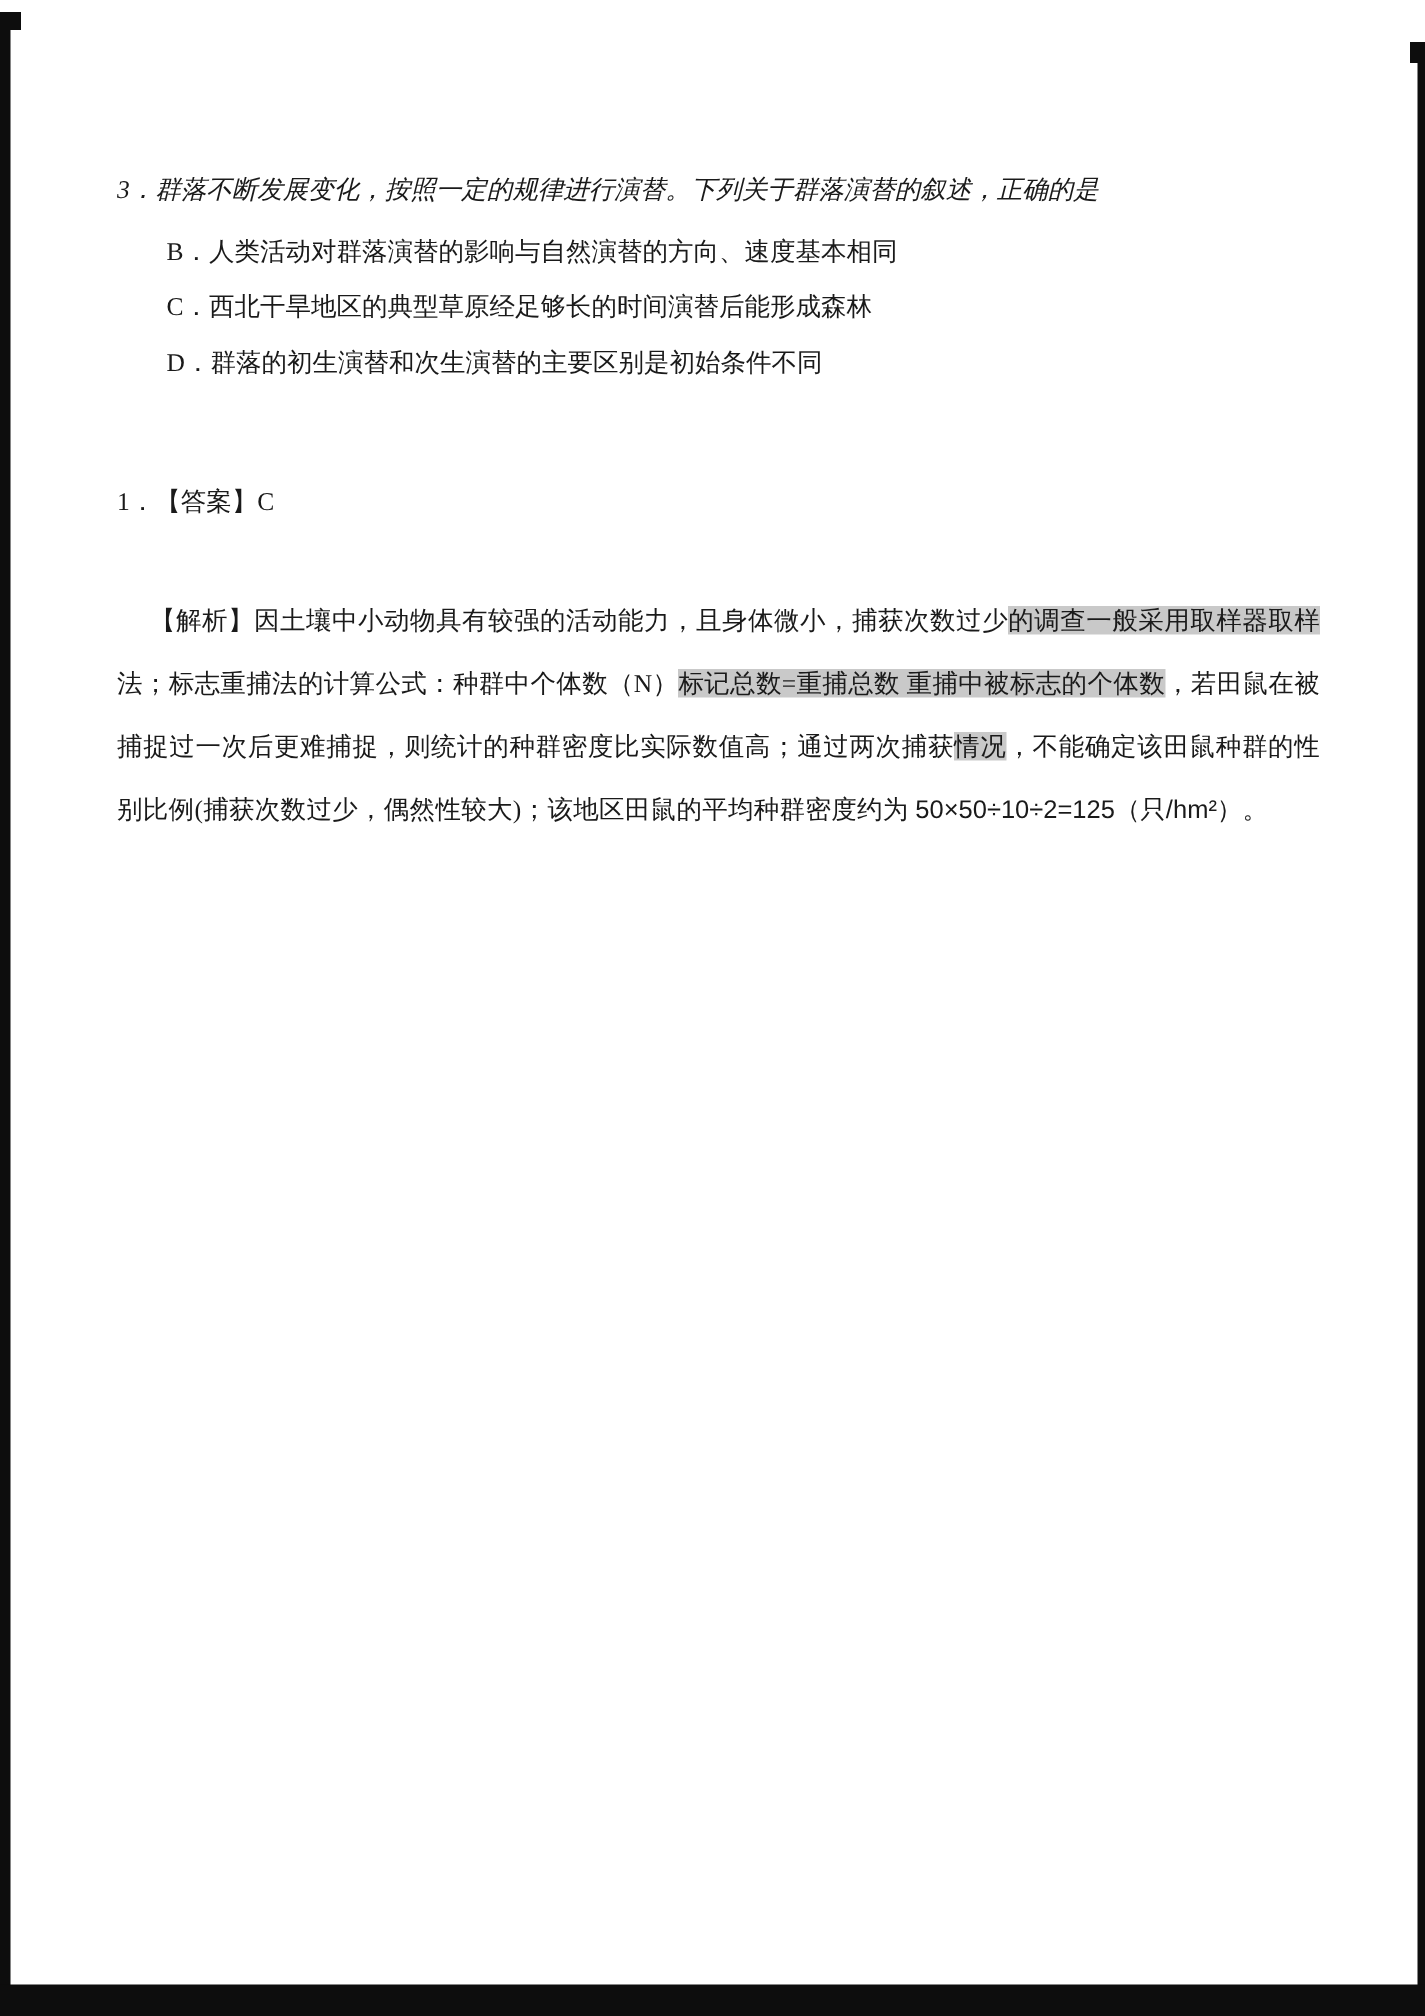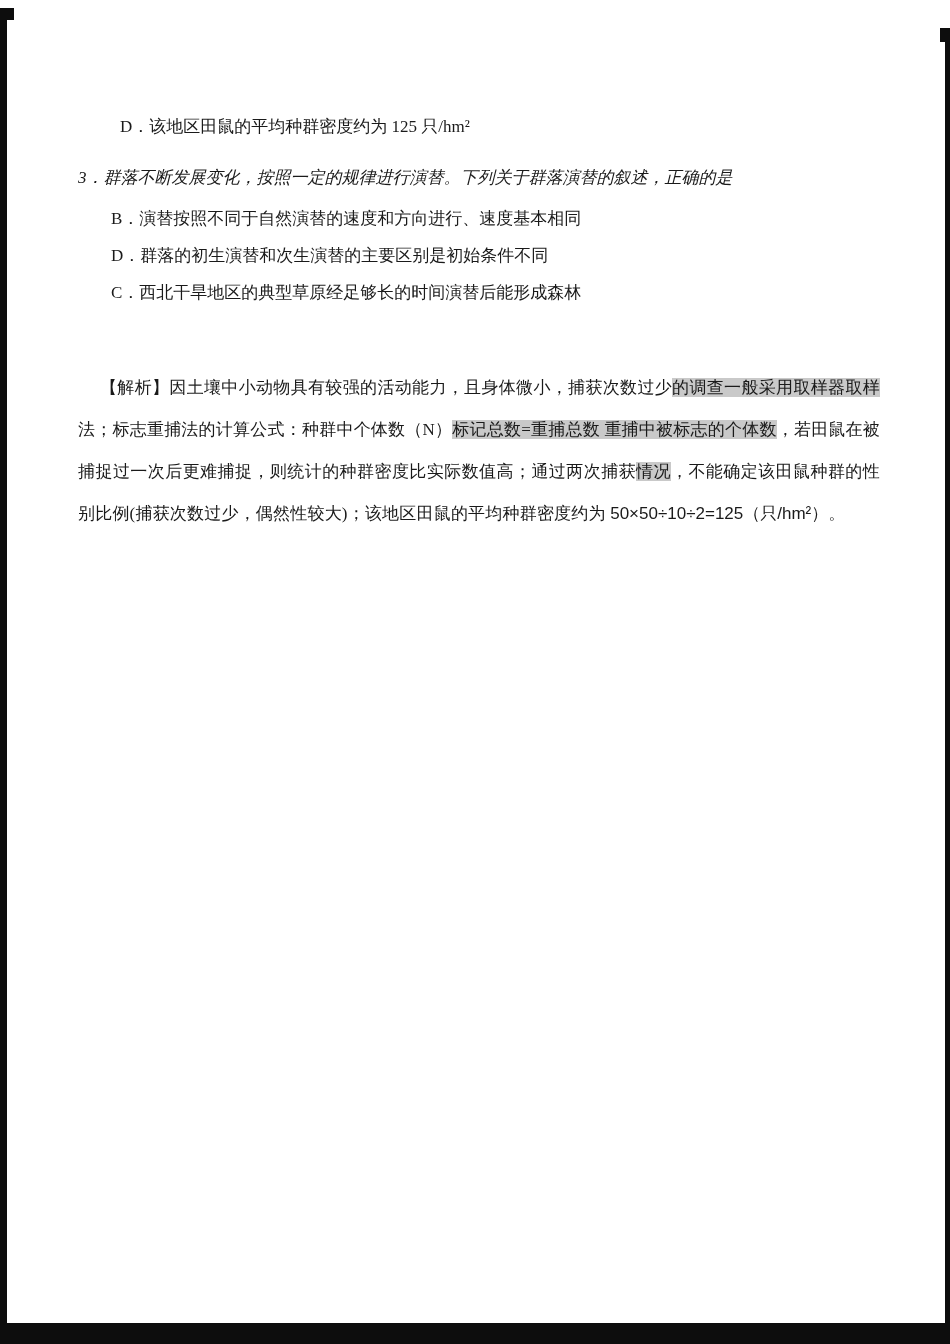--- a/index.html
+++ b/index.html
@@ -58,30 +58,30 @@
 <body>
 
 <div class="edge-left"></div>
 <div class="edge-right"></div>
 <div class="edge-bottom"></div>
 <div class="corner-mark tl"></div>
 <div class="corner-mark tr"></div>
 
 <div class="content">
 
-  <div class="opt-top">D．该地区田鼠的平均种群密度约为 125 只/hm²</div>
 
   <div class="q-stem">3．群落不断发展变化，按照一定的规律进行演替。下列关于群落演替的叙述，正确的是</div>
   <div class="opt-list">
-    <div class="opt-item">B．演替按照不同于自然演替的速度和方向进行、速度基本相同</div>
+    <div class="opt-item">B．人类活动对群落演替的影响与自然演替的方向、速度基本相同</div>
+    <div class="opt-item">C．西北干旱地区的典型草原经足够长的时间演替后能形成森林</div>
     <div class="opt-item">D．群落的初生演替和次生演替的主要区别是初始条件不同</div>
-    <div class="opt-item">C．西北干旱地区的典型草原经足够长的时间演替后能形成森林</div>
   </div>
 
   <div class="answer-block first">
+    <div class="answer-label">1．【答案】C</div>
   </div>
 
   <div class="answer-block">
     <div class="analysis"><span>【解析】因土壤中小动物具有较强的活动能力，且身体微小，捕获次数过少</span><span class="hl">的调查一般采用取样器取样</span><span>法；标志重捕法的计算公式：种群中个体数（N）</span><span class="hl">标记总数=重捕总数 重捕中被标志的个体数</span><span>，若田鼠在被捕捉过一次后更难捕捉，则统计的种群密度比实际数值高；通过两次捕获</span><span class="hl">情况</span><span>，不能确定该田鼠种群的性别比例(捕获次数过少，偶然性较大)；该地区田鼠的平均种群密度约为 </span><span class="math">50×50÷10÷2=125（只/hm²）</span><span>。</span></div>
   </div>
 
   <div class="answer-block">
   </div>
 
 </div>

